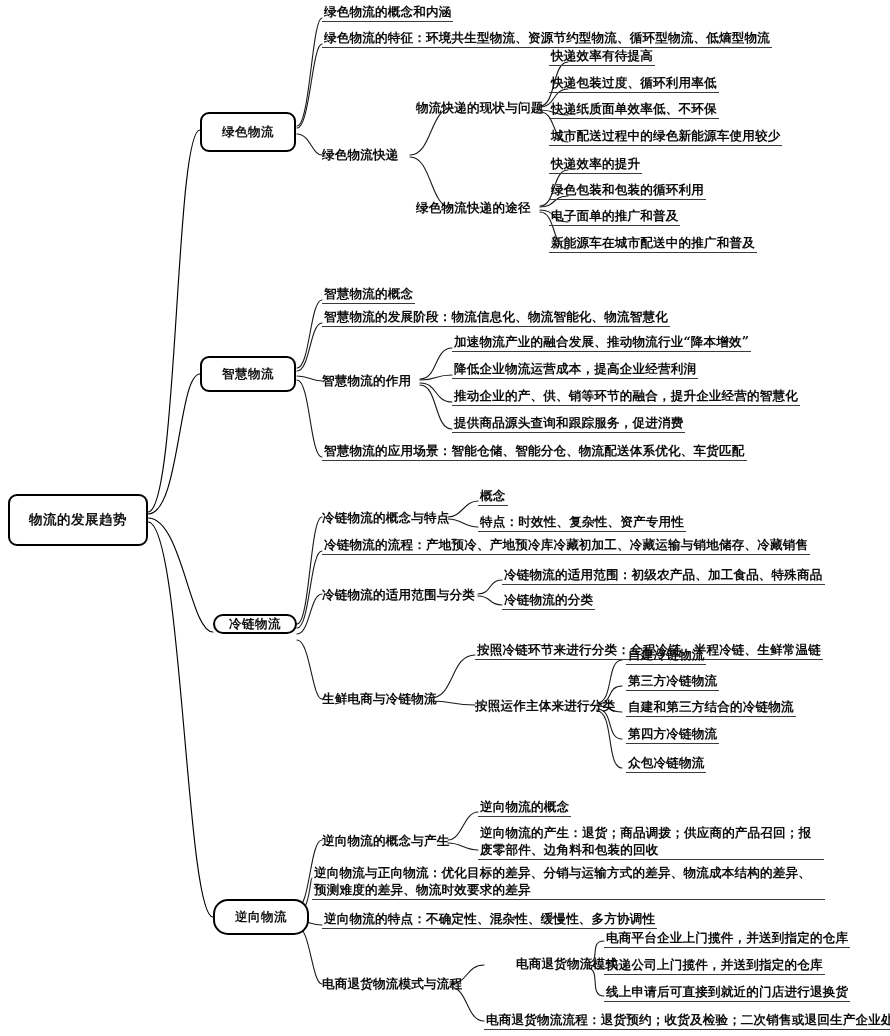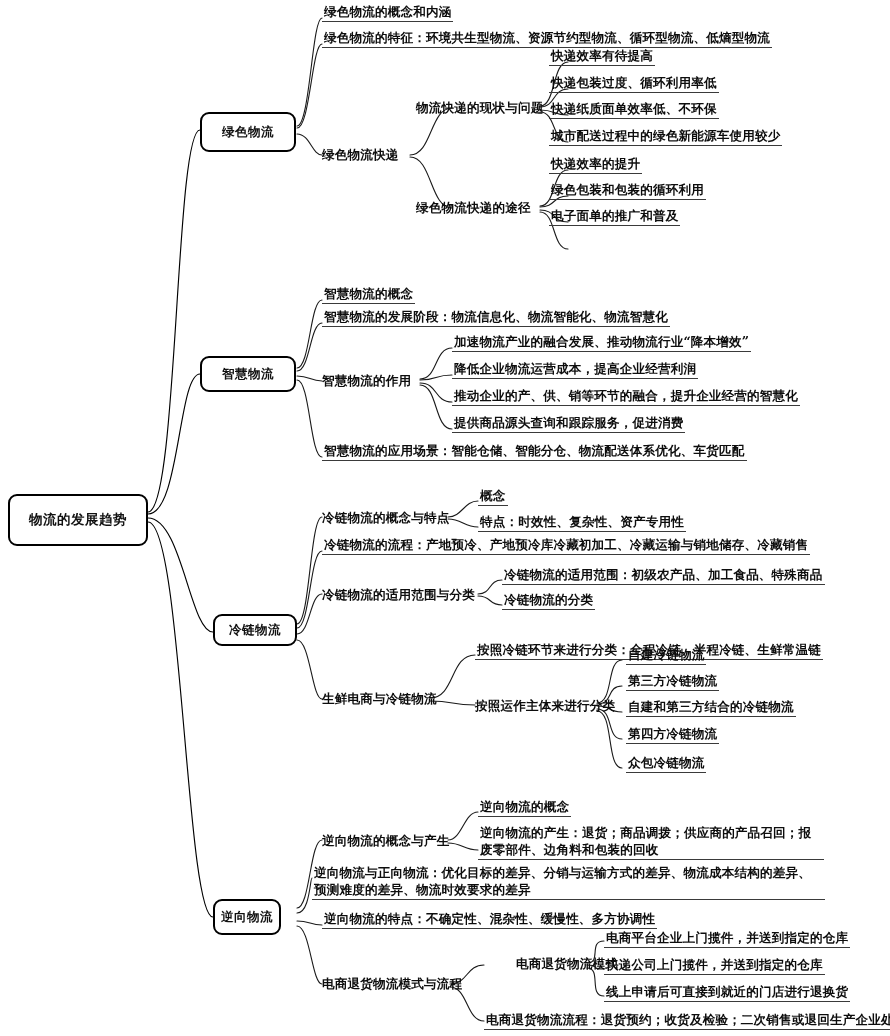--- a/index.html
+++ b/index.html
@@ -158,37 +158,38 @@
       <path name="x" d="M587,963 C602,963 588,941 604,941"></path>
       <path d="M587,965 C602,965 588,969 604,969"></path>
       <path d="M587,968 C602,968 588,996 604,996"></path>
     </g>
   </svg>
 
   <div class="box root" style="left:8px;top:494px;width:140px;height:52px;">物流的发展趋势</div>
 
   <div class="box branch" style="left:200px;top:112px;width:96px;height:40px;">绿色物流</div>
   <div class="box branch" style="left:200px;top:356px;width:96px;height:36px;">智慧物流</div>
-  <div class="box branch" style="left:213px;top:614px;width:84px;height:32px;">冷链物流</div>
-  <div class="box branch" style="left:213px;top:899px;width:68px;height:36px;">逆向物流</div>
+  <div class="box branch" style="left:213px;top:614px;width:84px;height:20px;border-radius:10px;">冷链物流</div>
+  <div class="box branch" style="left:213px;top:899px;width:96px;height:36px;border-radius:15px;">逆向物流</div>
 
   <div class="leaf" style="left:322px;top:3px;">绿色物流的概念和内涵</div>
   <div class="leaf" style="left:322px;top:29px;">绿色物流的特征：环境共生型物流、资源节约型物流、循环型物流、低熵型物流</div>
   <div class="mid" style="left:322px;top:146px;">绿色物流快递</div>
 
   <div class="mid" style="left:416px;top:99px;">物流快递的现状与问题</div>
   <div class="leaf" style="left:549px;top:47px;">快递效率有待提高</div>
   <div class="leaf" style="left:549px;top:74px;">快递包装过度、循环利用率低</div>
   <div class="leaf" style="left:549px;top:100px;">快递纸质面单效率低、不环保</div>
   <div class="leaf" style="left:549px;top:127px;">城市配送过程中的绿色新能源车使用较少</div>
 
   <div class="mid" style="left:416px;top:199px;">绿色物流快递的途径</div>
   <div class="leaf" style="left:549px;top:155px;">快递效率的提升</div>
   <div class="leaf" style="left:549px;top:181px;">绿色包装和包装的循环利用</div>
   <div class="leaf" style="left:549px;top:207px;">电子面单的推广和普及</div>
+  <div class="leaf" style="left:549px;top:234px;">新能源车在城市配送中的推广和普及</div>
 
   <div class="leaf" style="left:322px;top:285px;">智慧物流的概念</div>
   <div class="leaf" style="left:322px;top:308px;">智慧物流的发展阶段：物流信息化、物流智能化、物流智慧化</div>
   <div class="mid" style="left:322px;top:372px;">智慧物流的作用</div>
   <div class="leaf" style="left:452px;top:333px;">加速物流产业的融合发展、推动物流行业“降本增效”</div>
   <div class="leaf" style="left:452px;top:360px;">降低企业物流运营成本，提高企业经营利润</div>
   <div class="leaf" style="left:452px;top:387px;">推动企业的产、供、销等环节的融合，提升企业经营的智慧化</div>
   <div class="leaf" style="left:452px;top:414px;">提供商品源头查询和跟踪服务，促进消费</div>
   <div class="leaf" style="left:322px;top:442px;">智慧物流的应用场景：智能仓储、智能分仓、物流配送体系优化、车货匹配</div>
 

